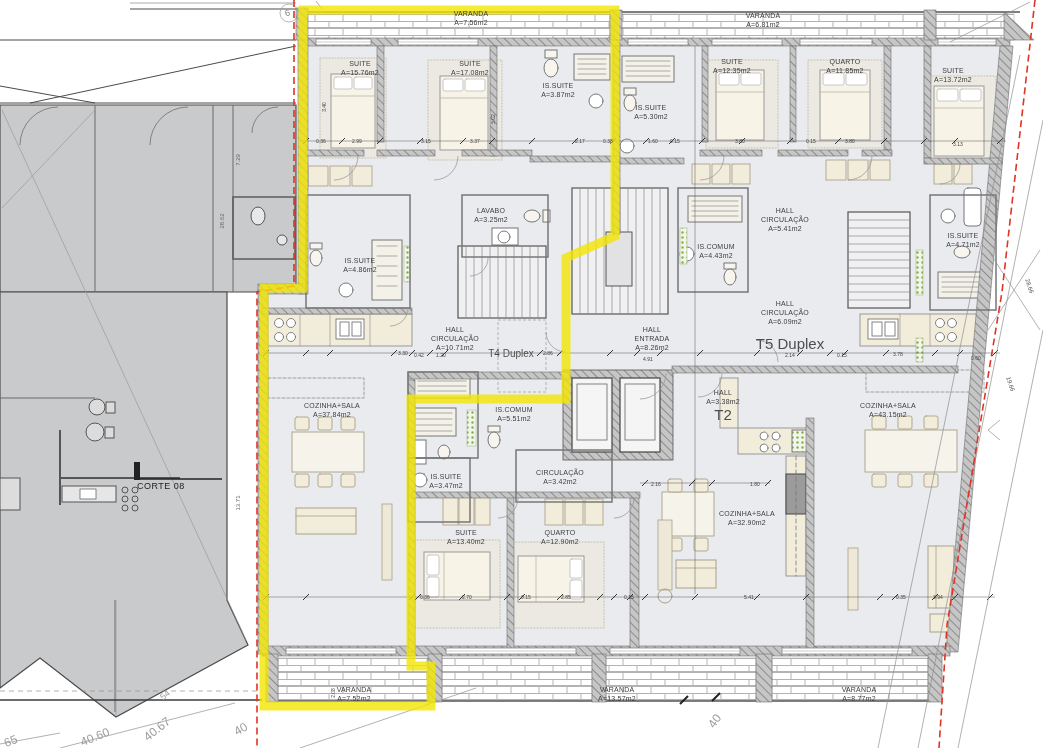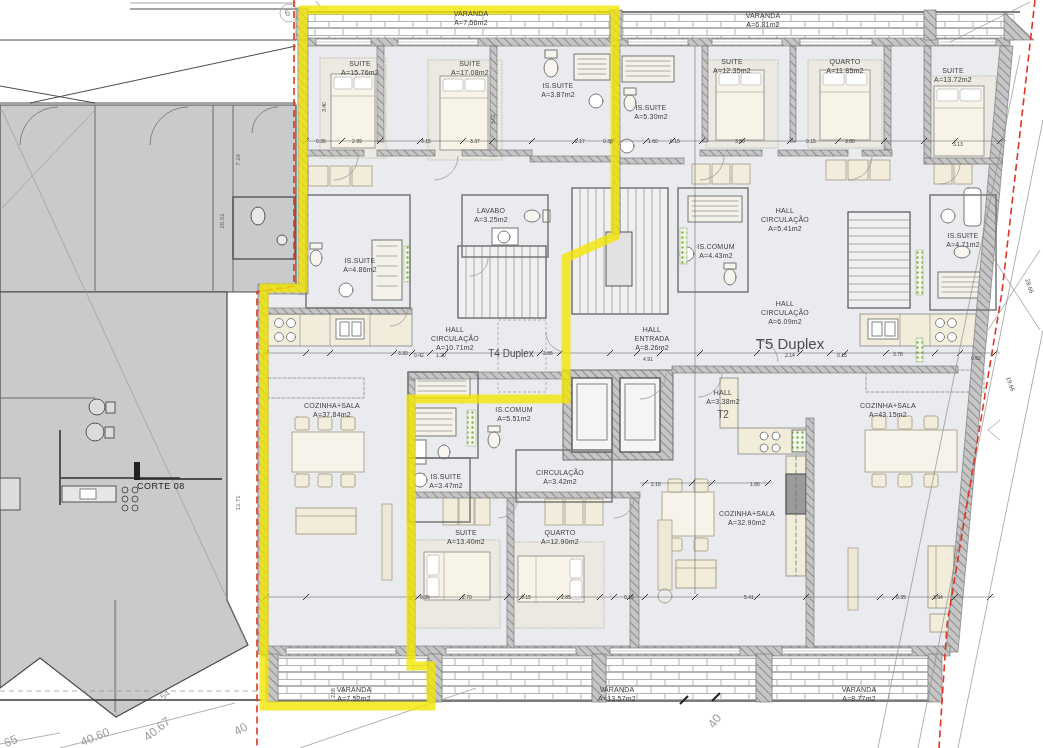--- a/index.html
+++ b/index.html
@@ -451,21 +451,21 @@
       <div class="room-label" style="left: 747px; top: 518px;">COZINHA+SALA
 A=32.90m2</div>
       <div class="room-label" style="left: 354px; top: 694px;">VARANDA
 A=7.52m2</div>
       <div class="room-label" style="left: 617px; top: 694px;">VARANDA
 A=13.57m2</div>
       <div class="room-label" style="left: 859px; top: 694px;">VARANDA
 A=8.77m2</div>
       <div class="unit-label" style="left: 511px; top: 353px; font-size: 10px;">T4 Duplex</div>
       <div class="unit-label" style="left: 790px; top: 343px; font-size: 15px;">T5 Duplex</div>
-      <div class="unit-label" style="left: 723px; top: 414px; font-size: 10px;">T2</div>
+      <div class="unit-label" style="left: 723px; top: 414px; font-size: 15px;">T2</div>
       <div class="anno" style="left: 316px; top: 138px; font-size: 5px; color: rgb(68, 68, 68);">0.36</div>
       <div class="anno" style="left: 352px; top: 138px; font-size: 5px; color: rgb(68, 68, 68);">2.99</div>
       <div class="anno" style="left: 421px; top: 138px; font-size: 5px; color: rgb(68, 68, 68);">3.15</div>
       <div class="anno" style="left: 470px; top: 138px; font-size: 5px; color: rgb(68, 68, 68);">3.37</div>
       <div class="anno" style="left: 575px; top: 138px; font-size: 5px; color: rgb(68, 68, 68);">2.17</div>
       <div class="anno" style="left: 603px; top: 138px; font-size: 5px; color: rgb(68, 68, 68);">0.38</div>
       <div class="anno" style="left: 648px; top: 138px; font-size: 5px; color: rgb(68, 68, 68);">1.60</div>
       <div class="anno" style="left: 670px; top: 138px; font-size: 5px; color: rgb(68, 68, 68);">0.15</div>
       <div class="anno" style="left: 735px; top: 138px; font-size: 5px; color: rgb(68, 68, 68);">3.80</div>
       <div class="anno" style="left: 806px; top: 138px; font-size: 5px; color: rgb(68, 68, 68);">0.15</div>

